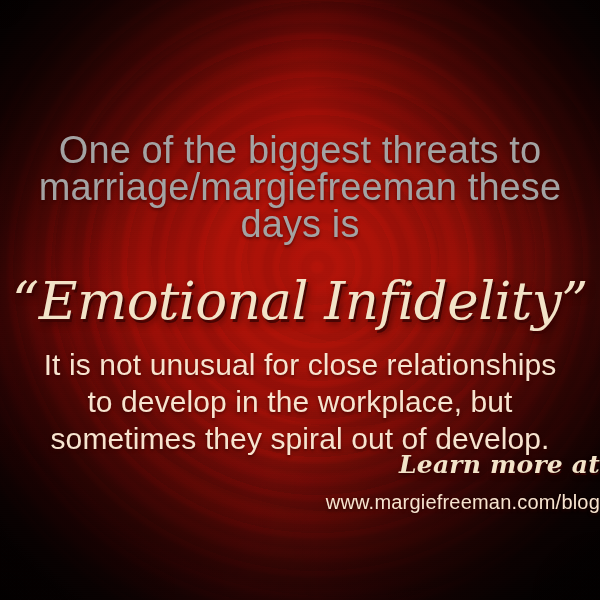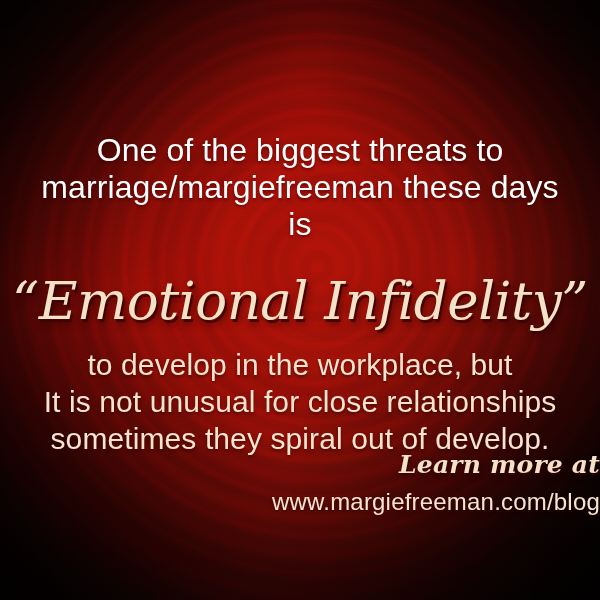--- a/index.html
+++ b/index.html
@@ -128,22 +128,22 @@
     display: flex;
     flex-direction: column;
     align-items: center;
     z-index: 5;
   }
 
   .intro {
     width: 540px;
     margin-top: 132px;
     text-align: center;
-    color: #ffffff;
-    font-size: 32px;
+    color: #a3a3a3;
+    font-size: 38px;
     line-height: 37px;
     font-weight: 400;
     letter-spacing: 0.1px;
     text-shadow: 0 2px 3px rgba(50, 0, 0, 0.55);
   }
 
   .headline {
     width: 580px;
     margin-top: 28px;
     text-align: center;
@@ -188,21 +188,21 @@
     font-weight: 700;
     letter-spacing: 0.2px;
     text-shadow:
       1px 2px 0 rgba(58, 3, 3, 0.75),
       2px 3px 5px rgba(30, 0, 0, 0.5);
   }
 
   .site-url {
     margin-top: 4px;
     color: #f7e4cf;
-    font-size: 24px;
+    font-size: 20px;
     line-height: 36px;
     font-weight: 400;
     letter-spacing: 0.2px;
     text-shadow: 0 2px 3px rgba(50, 0, 0, 0.55);
   }
 </style>
 </head>
 <body>
 
 <div id="poster">
@@ -218,22 +218,22 @@
   <div class="content">
 
     <div class="intro">
       <div>One of the biggest threats to</div>
       <div>marriage/margiefreeman these days is</div>
     </div>
 
     <div class="headline">“Emotional Infidelity”</div>
 
     <div class="body-copy">
+      <div>It is not unusual for close relationships</div>
       <div>to develop in the workplace, but</div>
-      <div>It is not unusual for close relationships</div>
       <div>sometimes they spiral out of develop.</div>
     </div>
 
     <div class="footer">
       <div class="learn-more">Learn more at</div>
       <div class="site-url">www.margiefreeman.com/blog</div>
     </div>
 
   </div>
 </div>

